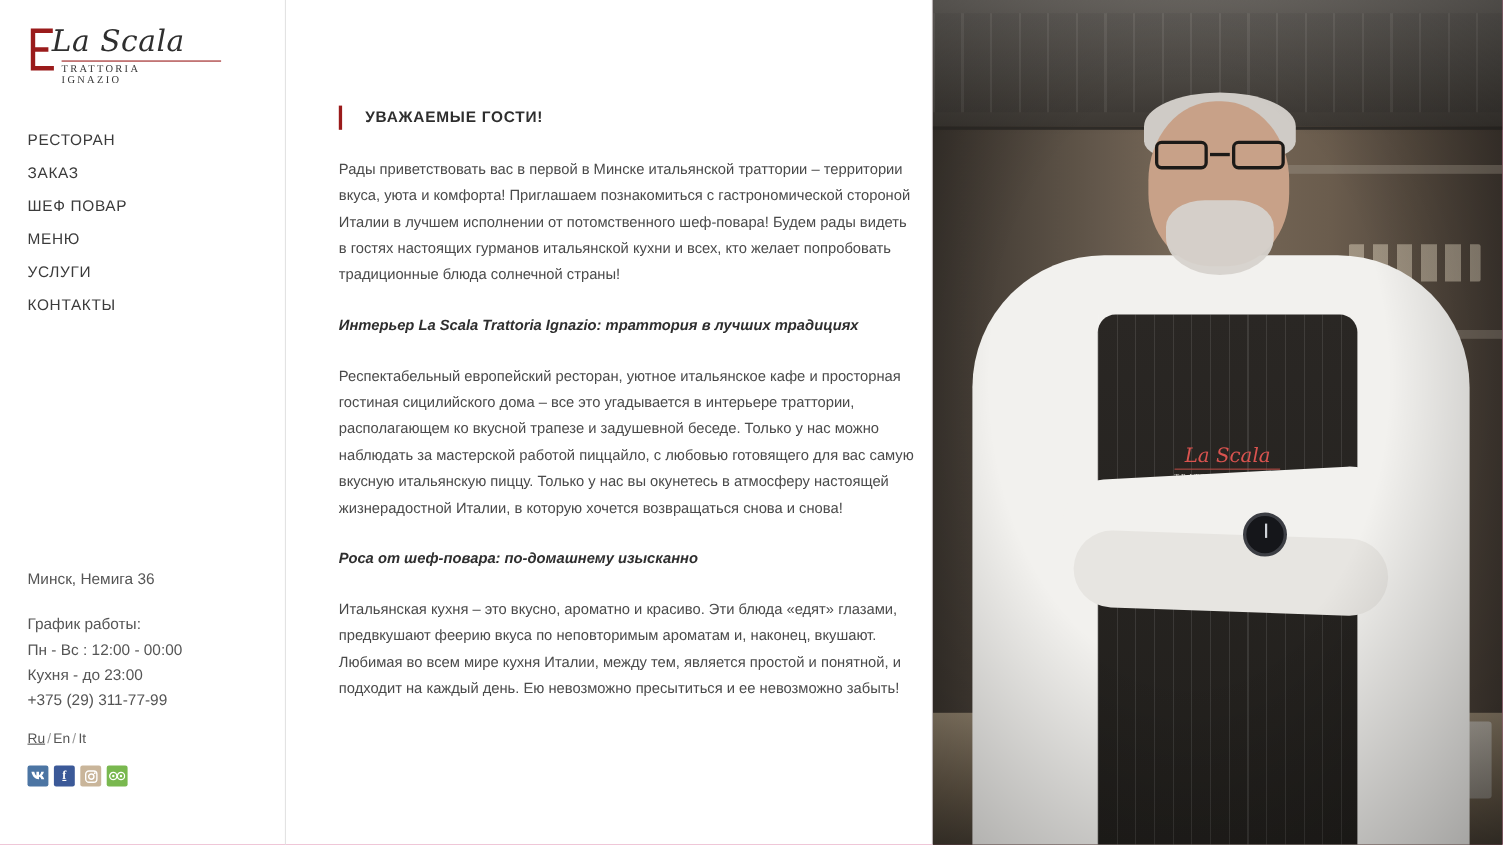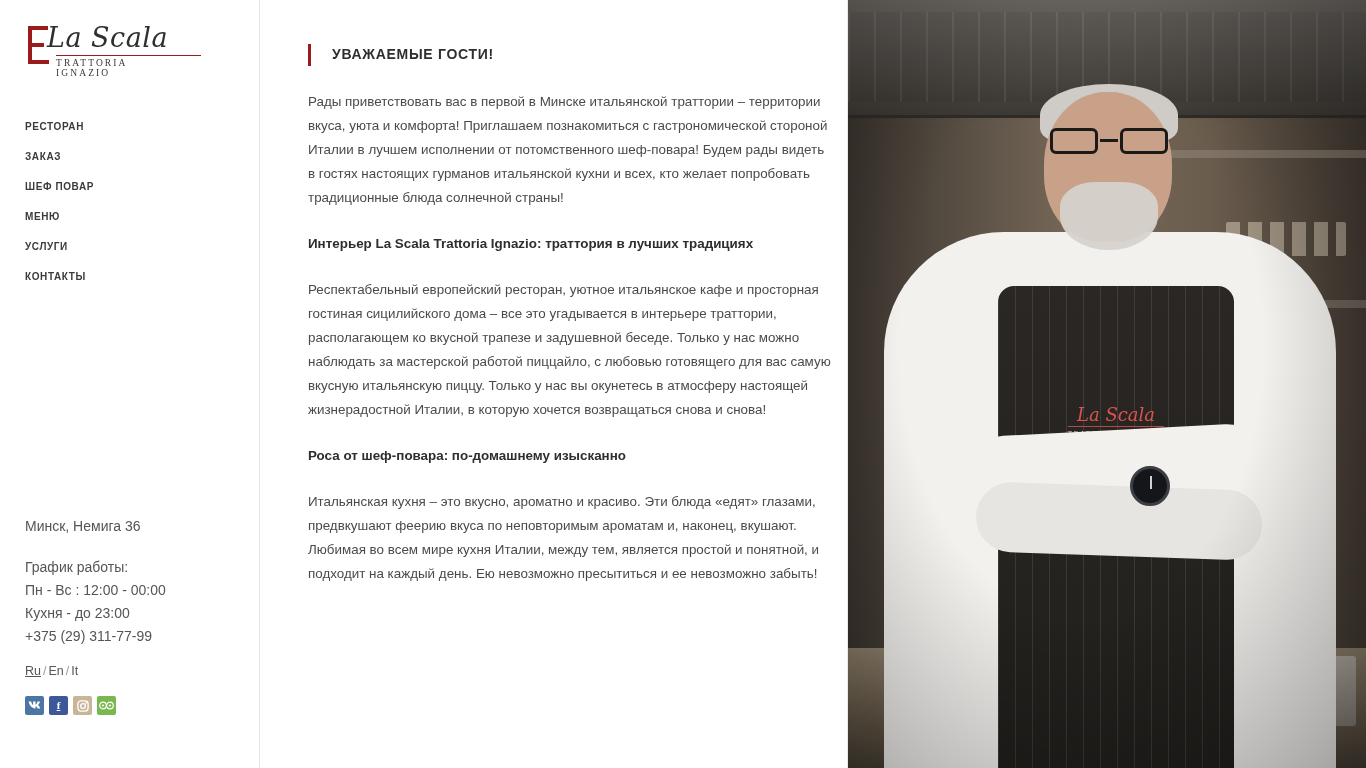--- a/index.html
+++ b/index.html
@@ -72,22 +72,22 @@
     background: #9a1b1b;
   }
 
   .nav {
     margin-top: 38px;
   }
   .nav a {
     display: block;
     text-decoration: none;
     color: #3b3b3b;
-    font-size: 10px;
-    font-weight: bold;
+    font-size: 14px;
+    font-weight: normal;
     letter-spacing: 0.6px;
     padding: 7px 0;
     line-height: 16px;
   }
 
   .contact-block {
     position: absolute;
     left: 25px;
     top: 515px;
     font-size: 14px;
@@ -134,21 +134,21 @@
   .soc-ta { background: #79b84f; }
   .soc svg { display: block; }
 
   
   .content {
     width: 588px;
     min-width: 588px;
     height: 768px;
     background: #ffffff;
     border-right: 1px solid #e8e8e8;
-    padding: 44px 58px 0 48px;
+    padding: 96px 58px 0 48px;
     position: relative;
     overflow: hidden;
   }
   .content-inner { width: 524px; }
   h1.greeting {
     font-size: 14px;
     font-weight: bold;
     color: #2e2e2e;
     letter-spacing: 0.7px;
     margin: 0 0 26px 0;
@@ -168,20 +168,21 @@
   .content p {
     margin: 0 0 22px 0;
     font-size: 13.4px;
     line-height: 24px;
     color: #4a4a4a;
   }
   .content p.sub {
     font-weight: bold;
     color: #2e2e2e;
     margin-bottom: 22px;
+    font-style: italic;
   }
 
   
   .photo {
     flex: 1;
     height: 768px;
     position: relative;
     overflow: hidden;
     background: #2b2521;
   }

